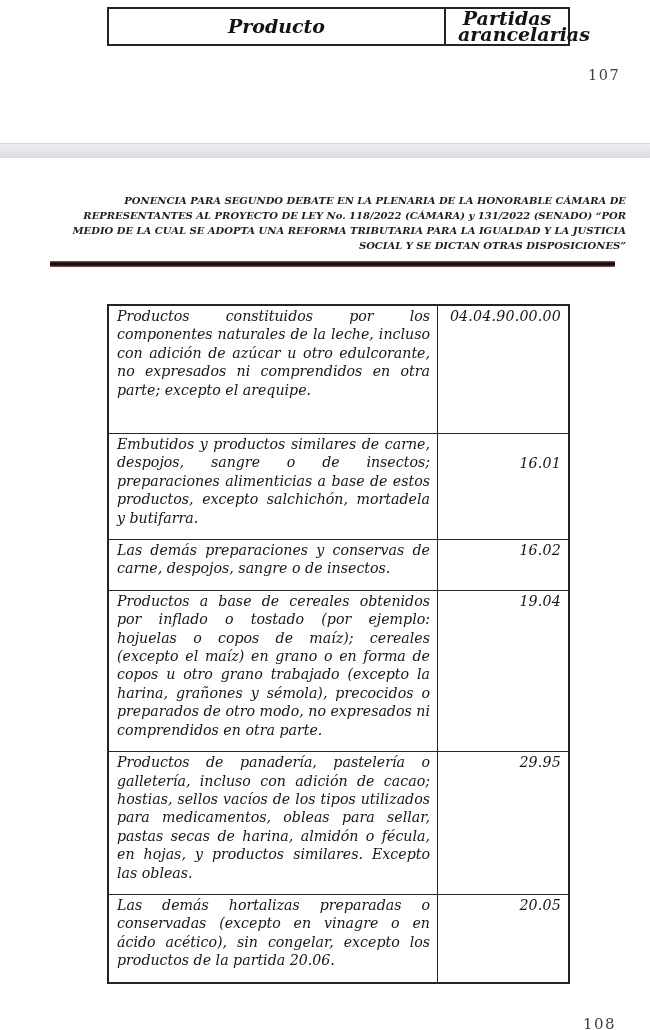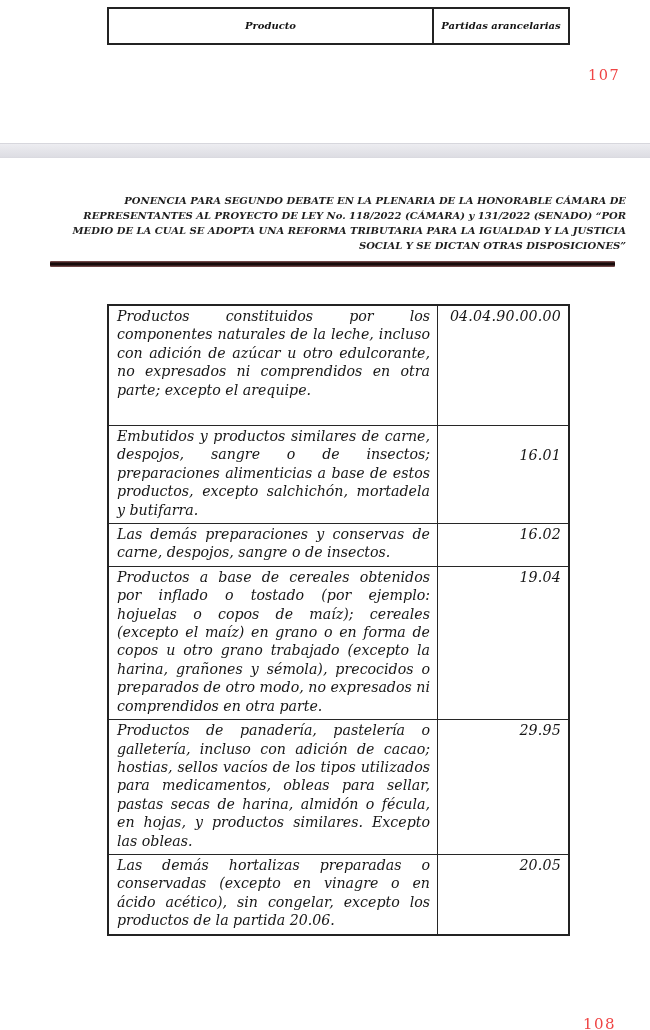--- a/index.html
+++ b/index.html
@@ -9,26 +9,26 @@
     font-family:"DejaVu Serif","Liberation Serif",serif;
   }
   
   .cont-table{
     position:absolute;left:107px;top:7px;width:463px;
     border-collapse:collapse;table-layout:fixed;
   }
   .cont-table td{
     border:2px solid #232323;
     font-style:italic;font-weight:bold;text-align:center;vertical-align:middle;
-    font-size:10px;line-height:15.5px;padding:2px 6px;height:30px;
+    font-size:19px;line-height:15.5px;padding:2px 12px;height:30px;
     color:#141414;
   }
   .cont-table td.c-prod{width:311px;}
   
-  .pagenum{position:absolute;font-size:14.5px;color:#ef4444;letter-spacing:1.5px;}
+  .pagenum{position:absolute;font-size:14.5px;color:#404040;letter-spacing:1.5px;}
   .pagenum.top{left:588px;top:67px;}
   .pagenum.bottom{left:583px;top:1015px;font-size:15px;}
   
   .page-separator{
     position:absolute;left:0;top:143px;width:650px;height:15px;box-sizing:border-box;
     background:linear-gradient(to bottom,#ededf1 0%,#e4e4e9 55%,#dddde3 100%);
     border-top:1px solid #d7d7dd;border-bottom:1px solid #dadae0;
   }
   
   .doc-title{
@@ -44,21 +44,21 @@
     border-radius:1px;
   }
   
   .main-table{
     position:absolute;left:107px;top:304px;width:463px;
     border-collapse:collapse;table-layout:fixed;border:2px solid #232323;
   }
   .main-table td{
     border:1.6px solid #272727;vertical-align:top;
     font-style:italic;font-size:14.2px;line-height:18.4px;
-    padding:1px 7px 4px 8px;color:#161616;
+    padding:1px 7px 12px 8px;color:#161616;
   }
   .main-table td.prod{width:313px;text-align:justify;}
   .main-table td.code{text-align:right;letter-spacing:.2px;}
   .main-table td.code.offset{padding-top:20px;}
   .main-table tr:nth-child(1) td{height:114px;}
   .main-table tr:nth-child(2) td{height:69px;}
   .main-table tr:nth-child(3) td{height:34px;}
   .main-table tr:nth-child(4) td{height:32px;}
   .main-table tr:nth-child(5) td{height:32px;}
   .main-table tr:nth-child(6) td{height:52px;}

